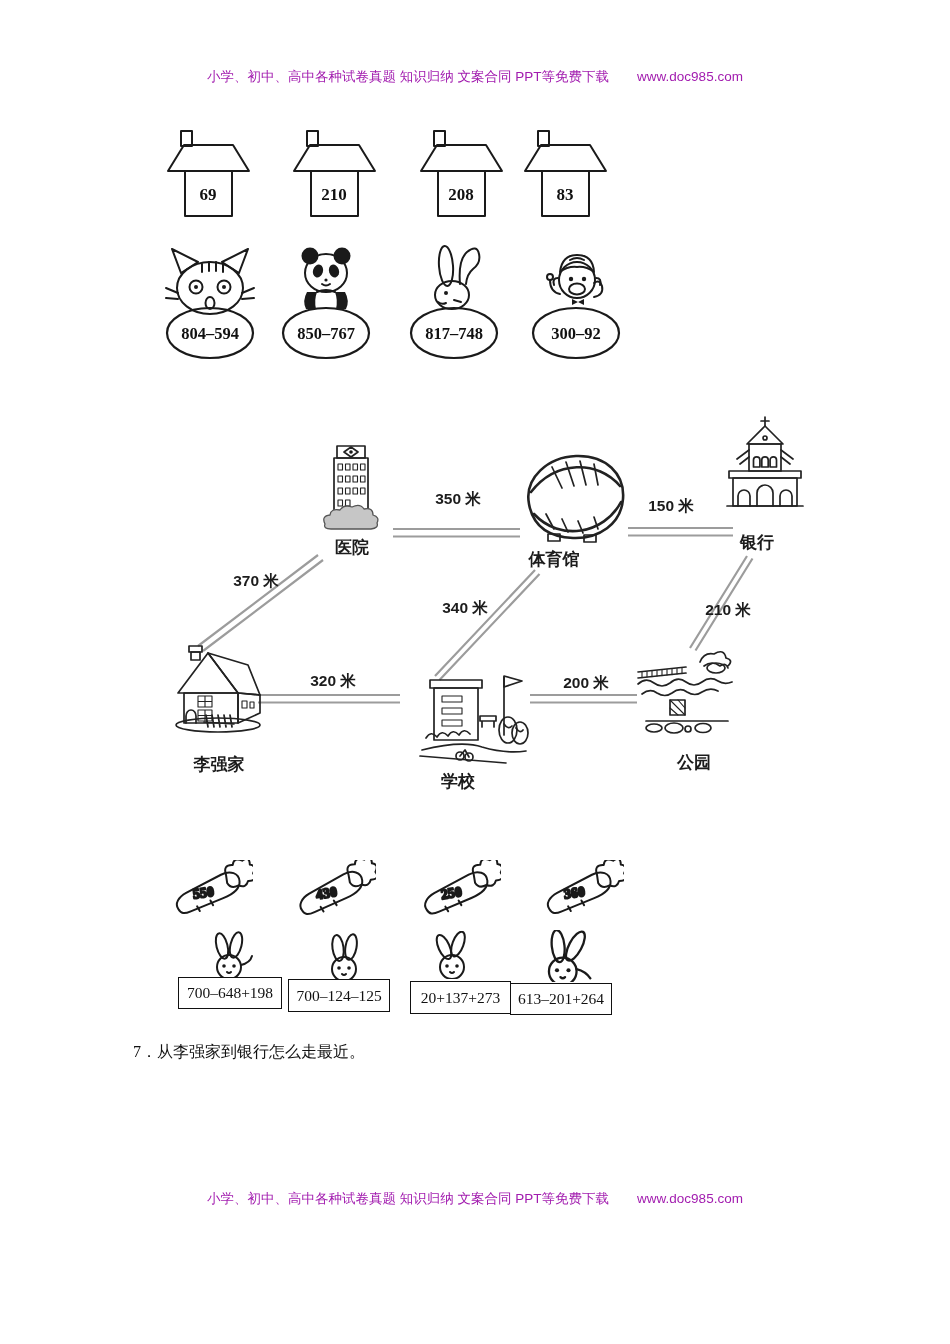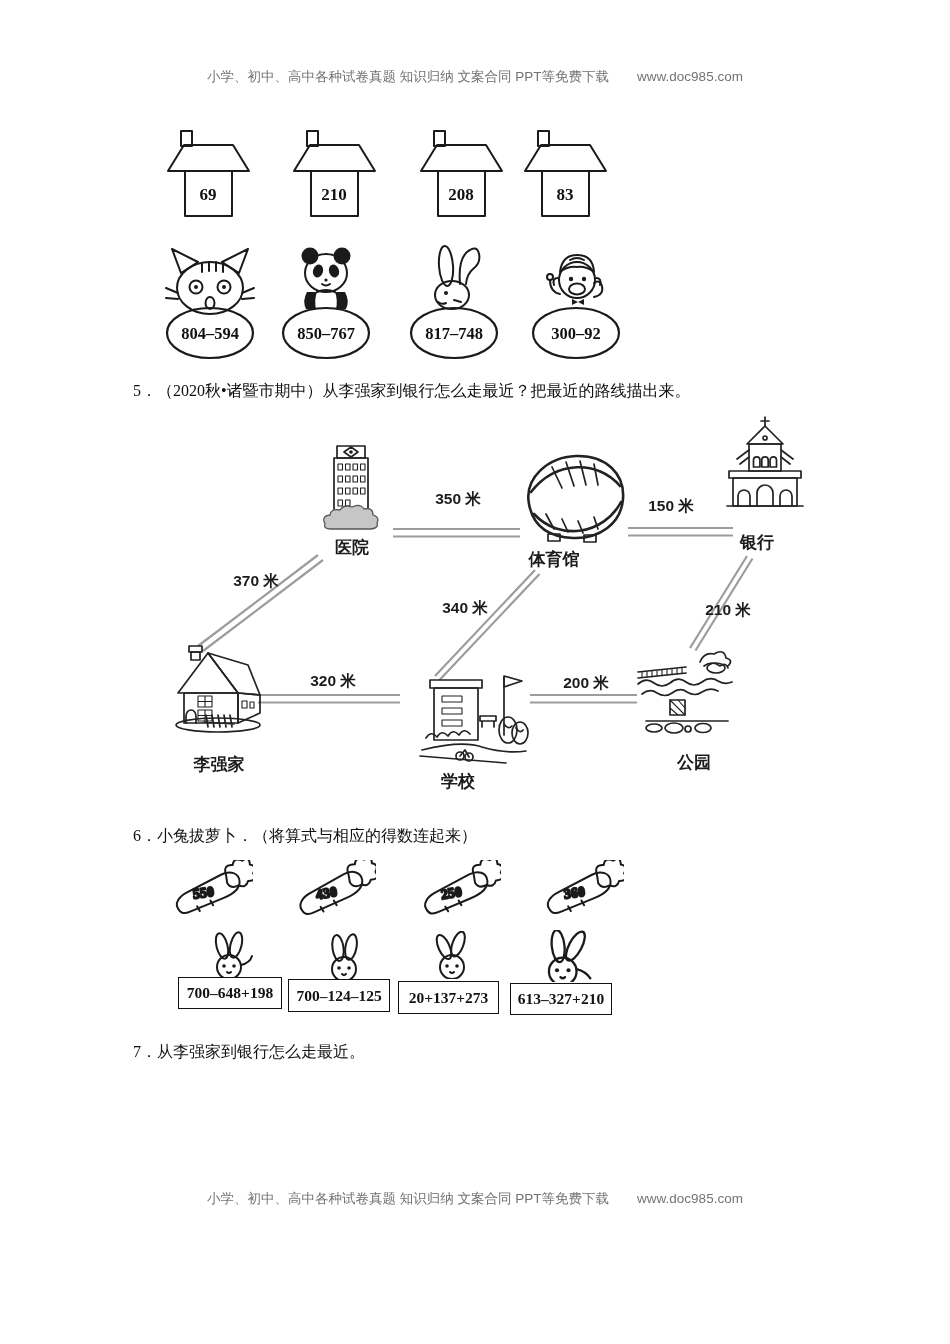--- a/index.html
+++ b/index.html
@@ -1,39 +1,39 @@
 <!DOCTYPE html>
 <html><head>
 <meta charset="utf-8">
 <style>
   html,body{margin:0;padding:0;background:#e8e8e8;}
   .page{position:relative;width:950px;height:1344px;background:#ffffff;overflow:hidden;
         font-family:"Liberation Serif",serif;color:#111;}
   .abs{position:absolute;}
   .hdr{position:absolute;left:0;right:0;text-align:center;
-       font-family:"Liberation Sans",sans-serif;font-size:13.5px;color:#737373;}
+       font-family:"Liberation Sans",sans-serif;font-size:13.5px;color:#a21caf;}
   .hdr .gap{display:inline-block;width:28px;}
   .qline{position:absolute;left:133px;font-size:16px;color:#111;white-space:nowrap;}
   
   .ink{stroke:#1a1a1a;stroke-width:2;fill:none;stroke-linecap:round;stroke-linejoin:round;}
   .mapink{stroke:#222;stroke-width:1.7;fill:none;stroke-linecap:round;stroke-linejoin:round;}
   .bold3{stroke-width:2.6;}
   .fillk{fill:#1a1a1a;stroke:none;}
   .oval{stroke:#1a1a1a;stroke-width:2.2;fill:#fff;}
   .road{stroke:#9c9c9c;stroke-width:2.2;fill:none;}
   .win{stroke:#222;stroke-width:1.1;fill:none;}
   .bush{fill:#c6c6c6;stroke:#555;stroke-width:1.3;}
   .hnum{font:700 17px "Liberation Serif",serif;fill:#111;text-anchor:middle;}
   .expr{font:700 16.5px "Liberation Serif",serif;fill:#111;text-anchor:middle;}
   .cnum{font:700 14px "Liberation Serif",serif;fill:#111;text-anchor:middle;}
   .loc{font:700 17px "Liberation Sans",sans-serif;fill:#1c1c1c;text-anchor:middle;}
   .dist{font:700 15.5px "Liberation Sans",sans-serif;fill:#1c1c1c;text-anchor:middle;}
   .ebox{position:absolute;border:1.6px solid #111;background:#fff;display:flex;
         align-items:center;justify-content:center;
-        font-family:"Liberation Serif",serif;font-size:15.5px;font-weight:700;color:#111;}
+        font-family:"Liberation Serif",serif;font-size:15.5px;font-weight:400;color:#111;}
 </style>
 </head>
 <body>
 
 <div class="page">
 
   <div class="hdr" style="top:68px">
     <span>小学、初中、高中各种试卷真题  知识归纳  文案合同  PPT等免费下载</span><span class="gap"></span><span>www.doc985.com</span>
   </div>
 
@@ -127,23 +127,20 @@
         <circle class="fillk" cx="54" cy="39" r="2.2"></circle>
       <ellipse cx="47" cy="49" rx="8" ry="5.5"></ellipse>
       <path d="M30,54 q-10,-2 -10,-14"></path>
         <circle cx="20" cy="37" r="3"></circle>
       <path d="M64,57 q10,-2 8,-11 q-2,-7 -8,-3"></path>
       <path class="fillk" d="M42,59 l6,3 l-6,3 z M54,59 l-6,3 l6,3 z"></path>
     </g>
     <text class="expr" x="46" y="99">300–92</text>
   </svg>
 
-  <div class="qline" style="top:381px">
-    <span>5．</span><span>（2020秋•诸暨市期中）从李强家到银行怎么走最近？把最近的路线描出来。</span>
-  </div>
 
   <svg class="abs" style="left:120px;top:408px" width="710" height="400" viewBox="0 0 710 400">
 
     <g class="road">
         <path d="M273,121 H400 M273,128.5 H400"></path>
       </g>
     <g class="road">
         <path d="M508,120 H613 M508,127.5 H613"></path>
       </g>
     <g class="road">
@@ -254,23 +251,20 @@
 
     <text class="dist" x="338" y="96">350 米</text>
     <text class="dist" x="551" y="103">150 米</text>
     <text class="dist" x="136" y="178">370 米</text>
     <text class="dist" x="345" y="205">340 米</text>
     <text class="dist" x="608" y="207">210 米</text>
     <text class="dist" x="213" y="278">320 米</text>
     <text class="dist" x="466" y="280">200 米</text>
   </svg>
 
-  <div class="qline" style="top:826px">
-    <span>6．</span><span>小兔拔萝卜．（将算式与相应的得数连起来）</span>
-  </div>
 
   <svg class="abs" style="left:173px;top:860px" width="80" height="58" viewBox="0 0 80 58">
     <g class="ink" transform="rotate(-8 40 30)">
       <path d="M3,44 C0,38 5,32 13,29 L50,16 C60,12.5 68,17 67.5,25 C67,33 59,37 49,39.5 L15,48 C8,50 5,49 3,44 Z"></path>
       <path d="M22,44 l2,5 M36,40 l2,5"></path>
       <path d="M55,17 q-2,-11 8,-9 q2,-8 10,-3 q8,-4 7,5 q7,2 2,9 q4,8 -6,7 q-3,7 -10,3 q-8,3 -11,-4 z"></path>
       <text class="cnum" x="30" y="36">550</text>
     </g>
   </svg>
   <svg class="abs" style="left:296px;top:860px" width="80" height="58" viewBox="0 0 80 58">
@@ -338,25 +332,25 @@
       <path d="M23,41 q2,2 4,0 M37,34 q8,2 12,8"></path>
     </g>
   </svg>
 
   <div class="ebox" style="left:178px;top:977px;width:102px;height:30px">
     <span>700–648+198</span>
   </div>
   <div class="ebox" style="left:288px;top:979px;width:100px;height:31px">
     <span>700–124–125</span>
   </div>
-  <div class="ebox" style="left:398px;top:981px;width:99px;height:31px">
+  <div class="ebox" style="left:410px;top:981px;width:99px;height:31px">
     <span>20+137+273</span>
   </div>
   <div class="ebox" style="left:510px;top:983px;width:100px;height:30px">
-    <span>613–327+210</span>
+    <span>613–201+264</span>
   </div>
 
   <div class="qline" style="top:1042px">
     <span>7．</span><span>从李强家到银行怎么走最近。</span>
   </div>
 
   <div class="hdr" style="top:1190px">
     <span>小学、初中、高中各种试卷真题  知识归纳  文案合同  PPT等免费下载</span><span class="gap"></span><span>www.doc985.com</span>
   </div>
 

